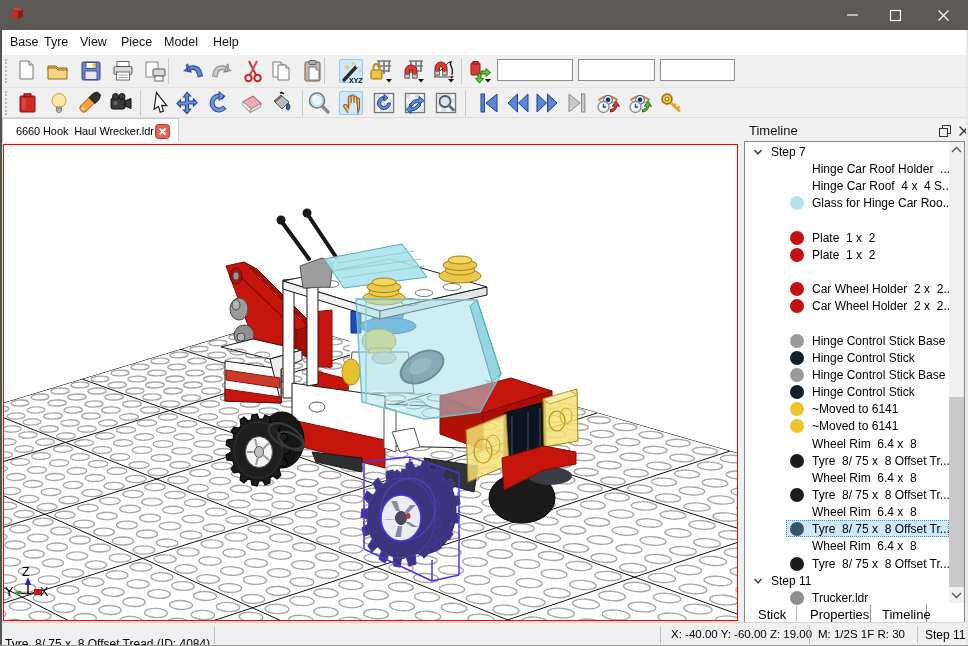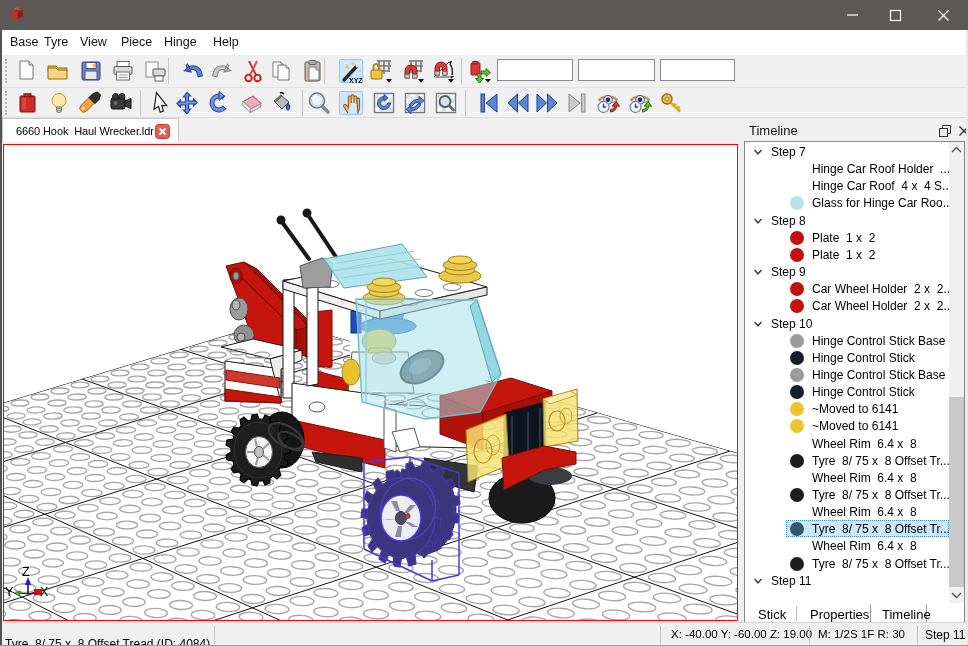--- a/index.html
+++ b/index.html
@@ -50,21 +50,21 @@
     </svg>
  <svg class="abs winbtn" style="left:921px" viewBox="0 0 45 30">
       <path d="M17.5 10.5 L27.5 20.5 M27.5 10.5 L17.5 20.5" stroke="#fff" stroke-width="1.2"></path>
     </svg>
 </div>
 <div class="abs" id="menubar">
  <span style="left:10px">Base</span>
     <span style="left:44px">Tyre</span>
     <span style="left:80px">View</span>
     <span style="left:121px">Piece</span>
-    <span style="left:164px">Hinge</span>
+    <span style="left:164px">Model</span>
     <span style="left:213px">Help</span>
 </div>
 <div class="abs" id="tb1">
     <div class="icon" style="left:14px;top:4px"><svg viewBox="0 0 24 24">
         <path d="M4,2 h9 l4,4 v14 h-13 z" fill="#fcfcfc" stroke="#7a7a7a"></path>
         <path d="M13,2 v4 h4" fill="#e0e0e0" stroke="#7a7a7a"></path>
       </svg></div>
     <div class="icon" style="left:44px;top:4px"><svg viewBox="0 0 24 24">
         <path d="M2,7 h8 l2,2 h9 v3 h-19 z" fill="#e8b84c" stroke="#8f6a14"></path>
         <path d="M2,20 V9 h8 l2,2 h9 v9 z" fill="#f6d582" stroke="#8f6a14"></path>
@@ -1126,50 +1126,42 @@
       <path d="M2.5 2.5 L11.5 11.5 M11.5 2.5 L2.5 11.5" stroke="#333" stroke-width="1.4"></path>
     </svg>
 </div>
 <div class="abs" id="tree">
     <div class="trow" style="top:2.0px"><svg class="chev" width="10" height="10" viewBox="0 0 10 10">
         <path d="M1.5,3 L5,6.8 L8.5,3" fill="none" stroke="#444" stroke-width="1.6"></path>
       </svg><span class="stept">Step 7</span></div>
     <div class="trow" style="top:19.1px"><span class="ptext">Hinge Car Roof Holder  ...</span></div>
     <div class="trow" style="top:36.3px"><span class="ptext">Hinge Car Roof  4 x  4 S...</span></div>
     <div class="trow" style="top:53.4px"><div class="pdot" style="background:#b5e3e8"></div><span class="ptext">Glass for Hinge Car Roo...</span></div>
-    <div class="trow" style="top:70.6px"><svg class="chev" width="10" height="10" viewBox="0 0 10 10">
-        <path d="M1.5,3 L5,6.8 L8.5,3" fill="none" stroke="#444" stroke-width="1.6"></path>
-      </svg><span class="stept">Step 8</span></div>
     <div class="trow" style="top:87.8px"><div class="pdot" style="background:#c2110f"></div><span class="ptext">Plate  1 x  2</span></div>
     <div class="trow" style="top:104.9px"><div class="pdot" style="background:#c2110f"></div><span class="ptext">Plate  1 x  2</span></div>
-    <div class="trow" style="top:122.1px"><svg class="chev" width="10" height="10" viewBox="0 0 10 10">
-        <path d="M1.5,3 L5,6.8 L8.5,3" fill="none" stroke="#444" stroke-width="1.6"></path>
-      </svg><span class="stept">Step 9</span></div>
     <div class="trow" style="top:139.2px"><div class="pdot" style="background:#c2110f"></div><span class="ptext">Car Wheel Holder  2 x  2...</span></div>
     <div class="trow" style="top:156.4px"><div class="pdot" style="background:#c2110f"></div><span class="ptext">Car Wheel Holder  2 x  2...</span></div>
-    <div class="trow" style="top:173.5px"><svg class="chev" width="10" height="10" viewBox="0 0 10 10">
-        <path d="M1.5,3 L5,6.8 L8.5,3" fill="none" stroke="#444" stroke-width="1.6"></path>
-      </svg><span class="stept">Step 10</span></div>
     <div class="trow" style="top:190.7px"><div class="pdot" style="background:#9b9b9b"></div><span class="ptext">Hinge Control Stick Base</span></div>
     <div class="trow" style="top:207.8px"><div class="pdot" style="background:#13202b"></div><span class="ptext">Hinge Control Stick</span></div>
     <div class="trow" style="top:225.0px"><div class="pdot" style="background:#9b9b9b"></div><span class="ptext">Hinge Control Stick Base</span></div>
     <div class="trow" style="top:242.1px"><div class="pdot" style="background:#13202b"></div><span class="ptext">Hinge Control Stick</span></div>
     <div class="trow" style="top:259.3px"><div class="pdot" style="background:#eac52e"></div><span class="ptext">~Moved to 6141</span></div>
     <div class="trow" style="top:276.4px"><div class="pdot" style="background:#eac52e"></div><span class="ptext">~Moved to 6141</span></div>
     <div class="trow" style="top:293.6px"><span class="ptext">Wheel Rim  6.4 x  8</span></div>
     <div class="trow" style="top:310.7px"><div class="pdot" style="background:#1d1d1d"></div><span class="ptext">Tyre  8/ 75 x  8 Offset Tr...</span></div>
     <div class="trow" style="top:327.8px"><span class="ptext">Wheel Rim  6.4 x  8</span></div>
     <div class="trow" style="top:345.0px"><div class="pdot" style="background:#1d1d1d"></div><span class="ptext">Tyre  8/ 75 x  8 Offset Tr...</span></div>
     <div class="trow" style="top:362.1px"><span class="ptext">Wheel Rim  6.4 x  8</span></div>
     <div class="trow" style="top:379.3px"><div class="abs" style="left:41px;top:-1px;width:163px;height:17px;background:#cde8ff;border:1px dotted #3b8ad8"></div><div class="pdot" style="background:#33566b"></div><span class="ptext">Tyre  8/ 75 x  8 Offset Tr...</span></div>
     <div class="trow" style="top:396.4px"><span class="ptext">Wheel Rim  6.4 x  8</span></div>
     <div class="trow" style="top:413.6px"><div class="pdot" style="background:#1d1d1d"></div><span class="ptext">Tyre  8/ 75 x  8 Offset Tr...</span></div>
     <div class="trow" style="top:430.7px"><svg class="chev" width="10" height="10" viewBox="0 0 10 10">
         <path d="M1.5,3 L5,6.8 L8.5,3" fill="none" stroke="#444" stroke-width="1.6"></path>
       </svg><span class="stept">Step 11</span></div>
+    <div class="trow" style="top:447.9px"><div class="pdot" style="background:#8f8f8f"></div><span class="ptext">Trucker.ldr</span></div>
     <div class="abs" style="left:204px;top:0;width:15px;height:461px;background:#f0f0f0"></div>
     <div class="abs" style="left:204px;top:255px;width:15px;height:190px;background:#c9c9c9"></div>
     <svg class="abs" style="left:205px;top:3px" width="13" height="10" viewBox="0 0 13 10">
       <path d="M2,7 L6.5,2.5 L11,7" fill="none" stroke="#555" stroke-width="1.4"></path>
     </svg>
     <svg class="abs" style="left:205px;top:448px" width="13" height="10" viewBox="0 0 13 10">
       <path d="M2,3 L6.5,7.5 L11,3" fill="none" stroke="#555" stroke-width="1.4"></path>
     </svg>
   </div>
 <div class="abs" id="dtabs">

